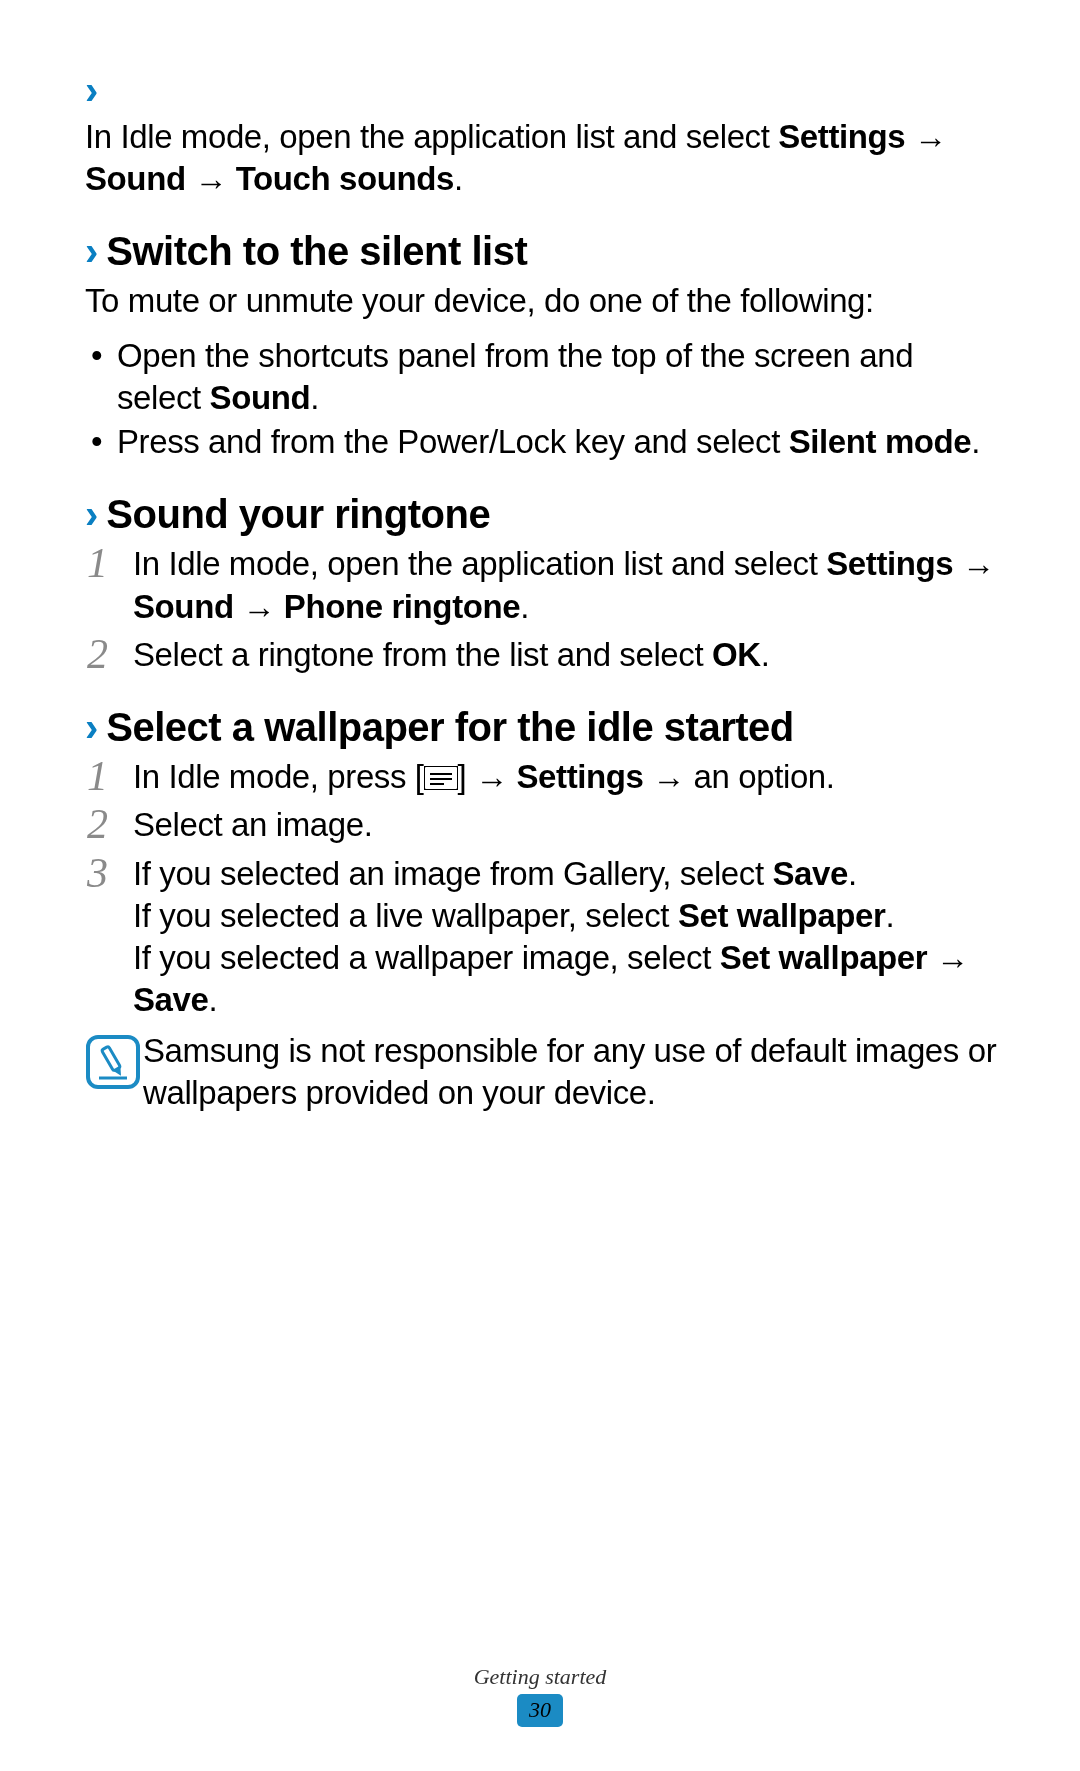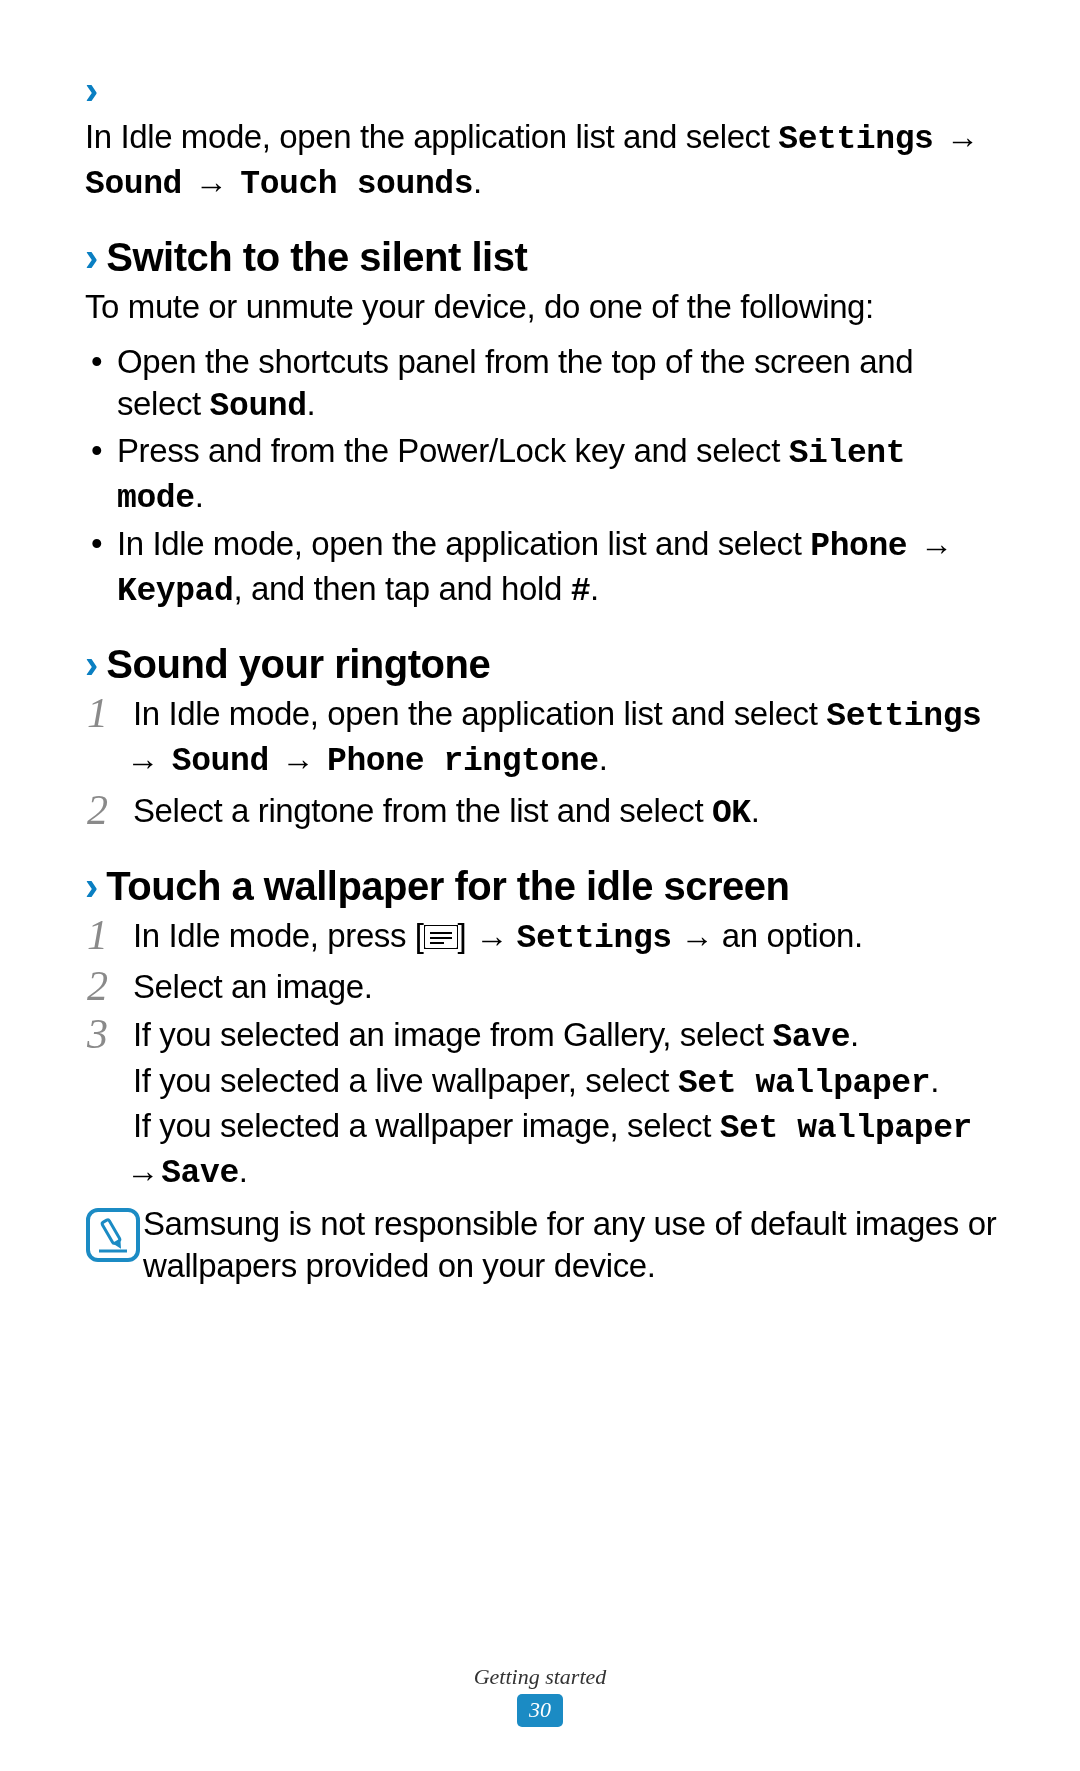--- a/index.html
+++ b/index.html
@@ -72,21 +72,21 @@
   .numlist > li::before {
     content: counter(step);
     position: absolute;
     left: 2px;
     top: -6px;
     font-family: Georgia, "Times New Roman", serif;
     font-style: italic;
     font-size: 42px;
     color: #8a8a8a;
   }
-  .b { font-weight: 700; font-family: Liberation Mono, monospace; }
+  .b { font-weight: 700; }
   .arrow { }
   .menu-icon {
     display: inline-flex;
     align-items: center;
     vertical-align: -2px;
   }
   .menu-icon svg { display: block; }
   .notebox {
     display: flex;
     align-items: flex-start;
@@ -114,21 +114,21 @@
   .footer-label {
     font-style: italic;
     font-family: Georgia, "Times New Roman", serif;
     font-size: 22px;
     color: #333;
     margin-bottom: 4px;
   }
   .footer-page {
     display: inline-block;
     background: #1b8bc4;
-    color: #ffffff;
+    color: #000000;
     font-size: 22px;
     line-height: 1;
     padding: 5px 12px 6px;
     border-radius: 5px;
     font-family: Georgia, "Times New Roman", serif;
     font-style: italic;
   }
 </style>
 </head>
 <body>
@@ -151,24 +151,20 @@
       <span class="heading-text">Switch to the silent list</span>
     </div>
     <p class="para">To mute or unmute your device, do one of the following:</p>
     <ul class="bullets">
       <li>
         <span>Open the shortcuts panel from the top of the screen and select </span><span class="b">Sound</span><span>.</span>
       </li>
       <li>
         <span>Press and from the Power/Lock key and select </span><span class="b">Silent mode</span><span>.</span>
       </li>
-      <li>
-        <span>In Idle mode, open the application list and select </span><span class="b">Phone</span><span class="b arrow"> →</span>
-        <span class="b">Keypad</span><span>, and then tap and hold </span><span class="b">#</span><span>.</span>
-      </li>
     </ul>
   </div>
 
   <div class="section">
     <div class="heading">
       <span class="chevron">›</span>
       <span class="heading-text">Sound your ringtone</span>
     </div>
     <ol class="numlist">
       <li>
@@ -177,21 +173,21 @@
       </li>
       <li>
         <span>Select a ringtone from the list and select </span><span class="b">OK</span><span>.</span>
       </li>
     </ol>
   </div>
 
   <div class="section">
     <div class="heading">
       <span class="chevron">›</span>
-      <span class="heading-text">Touch a wallpaper for the idle screen</span>
+      <span class="heading-text">Select a wallpaper for the idle started</span>
     </div>
     <ol class="numlist">
       <li>
         <span>In Idle mode, press [</span><span class="menu-icon">
           <svg width="34" height="24" viewBox="0 0 34 24">
             <rect x="0" y="0" width="34" height="24" rx="2" fill="none" stroke="#000" stroke-width="2"></rect>
             <line x1="6" y1="8" x2="28" y2="8" stroke="#000" stroke-width="2"></line>
             <line x1="6" y1="13" x2="28" y2="13" stroke="#000" stroke-width="2"></line>
             <line x1="6" y1="18" x2="20" y2="18" stroke="#000" stroke-width="2"></line>
           </svg>

